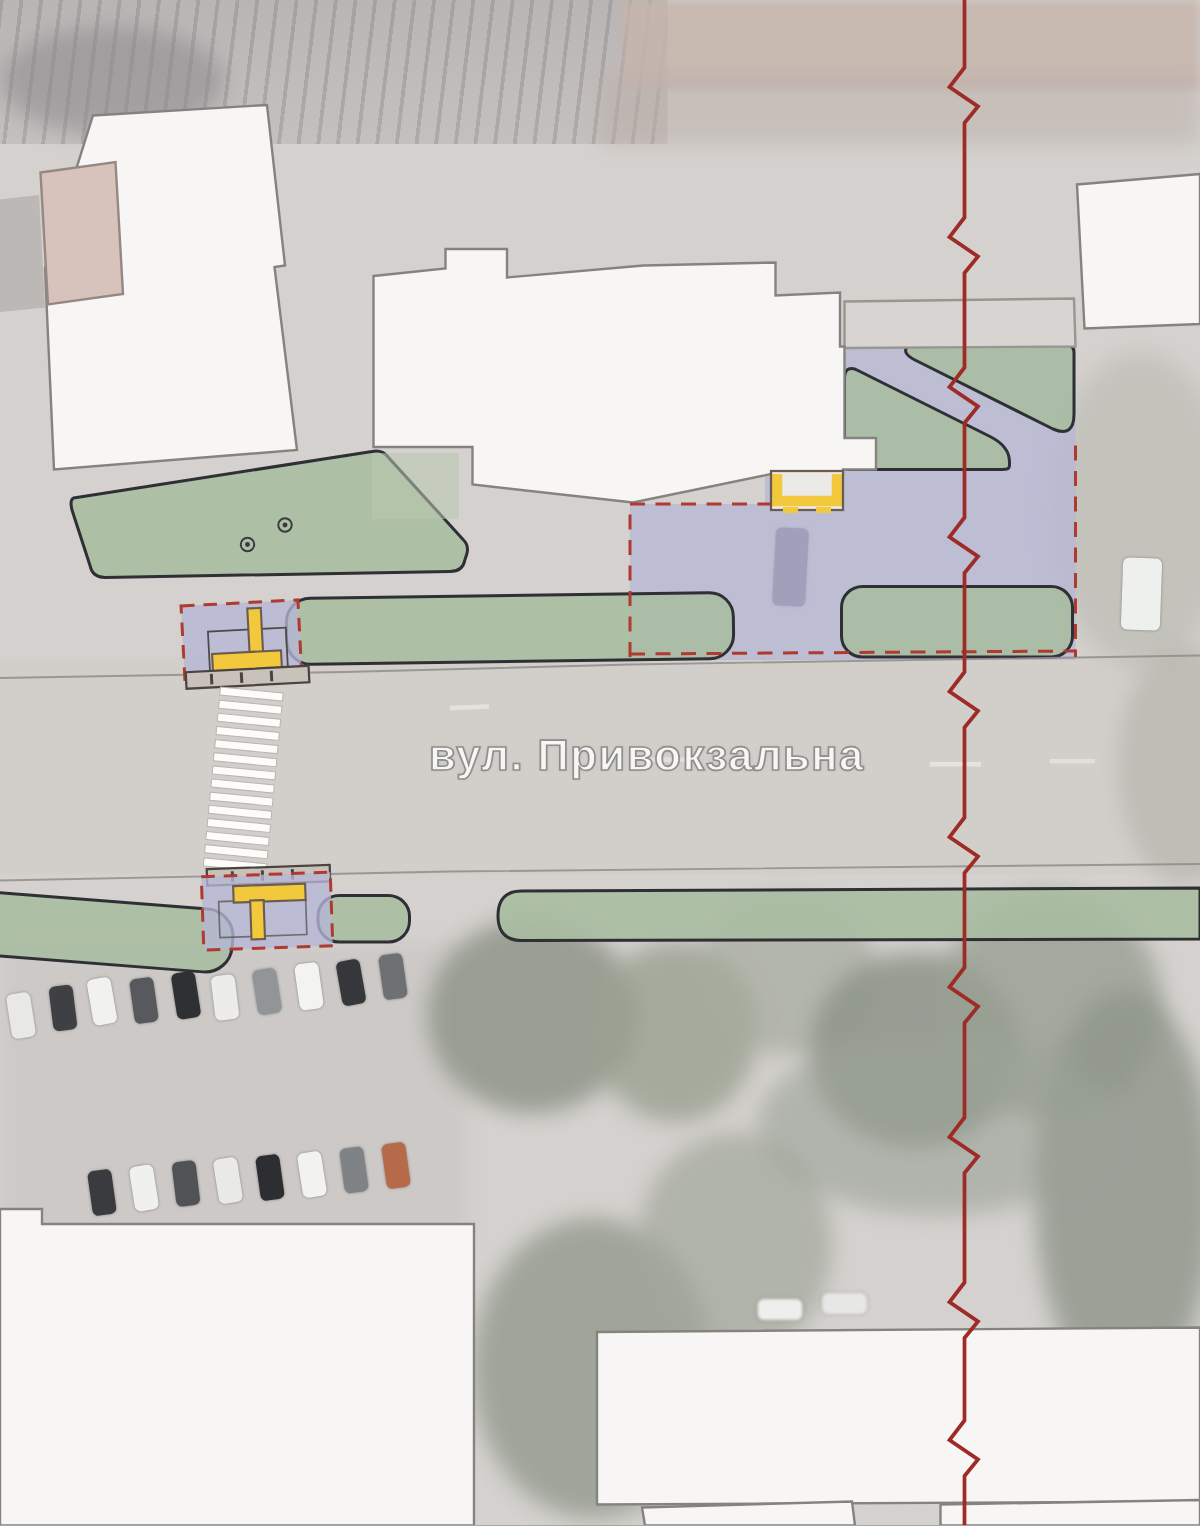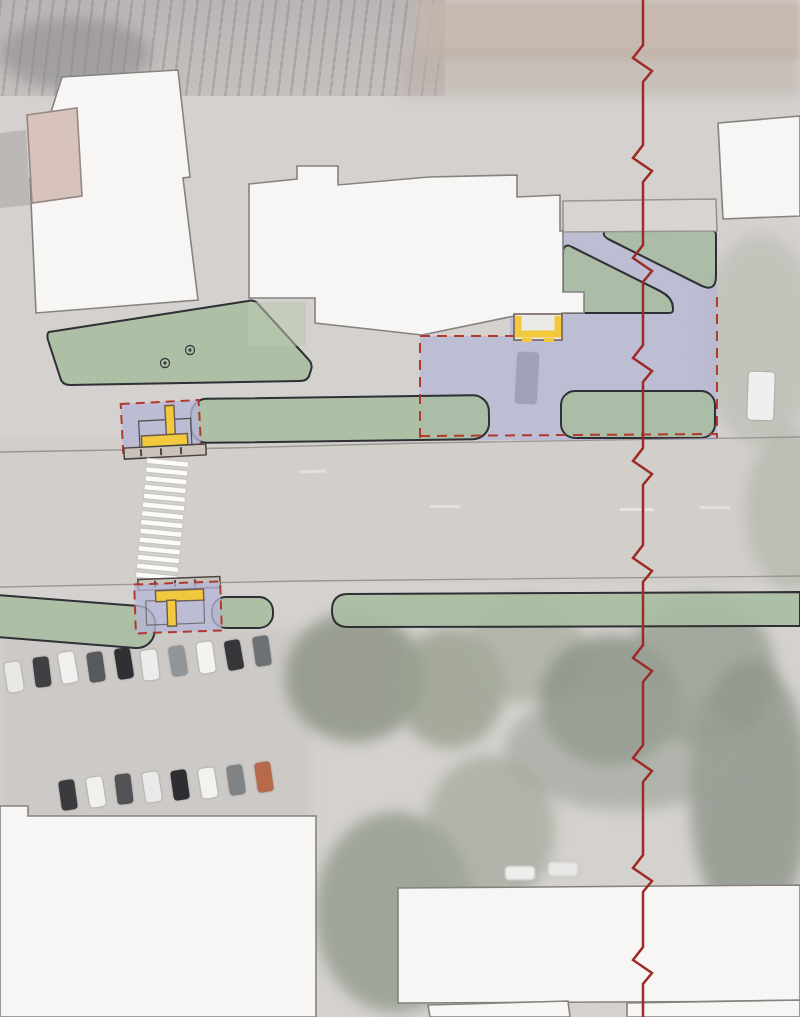--- a/index.html
+++ b/index.html
@@ -187,14 +187,15 @@
       <rect x="156" y="590" width="48" height="11" stroke="#6b5b50" stroke-width="1.4" fill="#f2c83c"></rect>
       <rect x="167" y="600" width="9" height="26" stroke="#6b5b50" stroke-width="1.4" fill="#f2c83c"></rect>
     </g>
 
     <path fill="none" stroke-width="2.5" d="M643,0 V45 l-10,13 l19,13 l-9,11 V145 l-10,13 l19,13 l-9,11 V245 l-10,13 l19,13 l-9,11
              V345 l-10,13 l19,13 l-9,11 V448 l-10,13 l19,13 l-9,11 V545 l-10,13 l19,13 l-9,11
              V645 l-10,13 l19,13 l-9,11 V745 l-10,13 l19,13 l-9,11 V855 l-10,13 l19,13 l-9,11
              V947 l-10,13 l19,13 l-9,11 V1017" stroke="#9e2b26"></path>
   </svg>
 
+  <div class="street-label">вул. Привокзальна</div>
 
 </div>
 
 </body></html>

